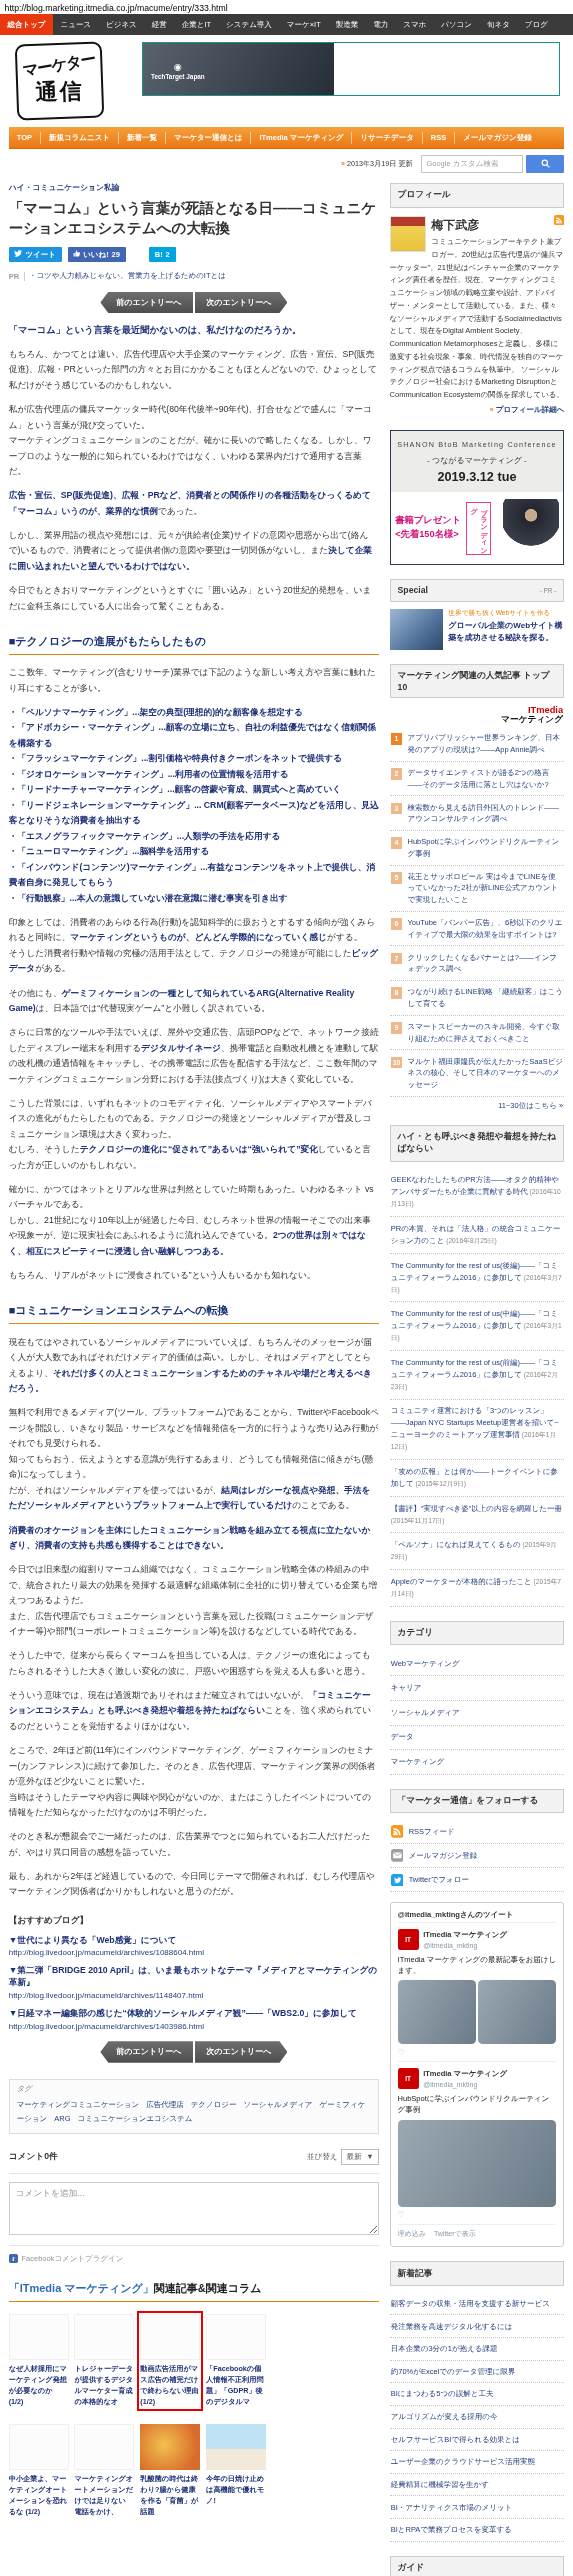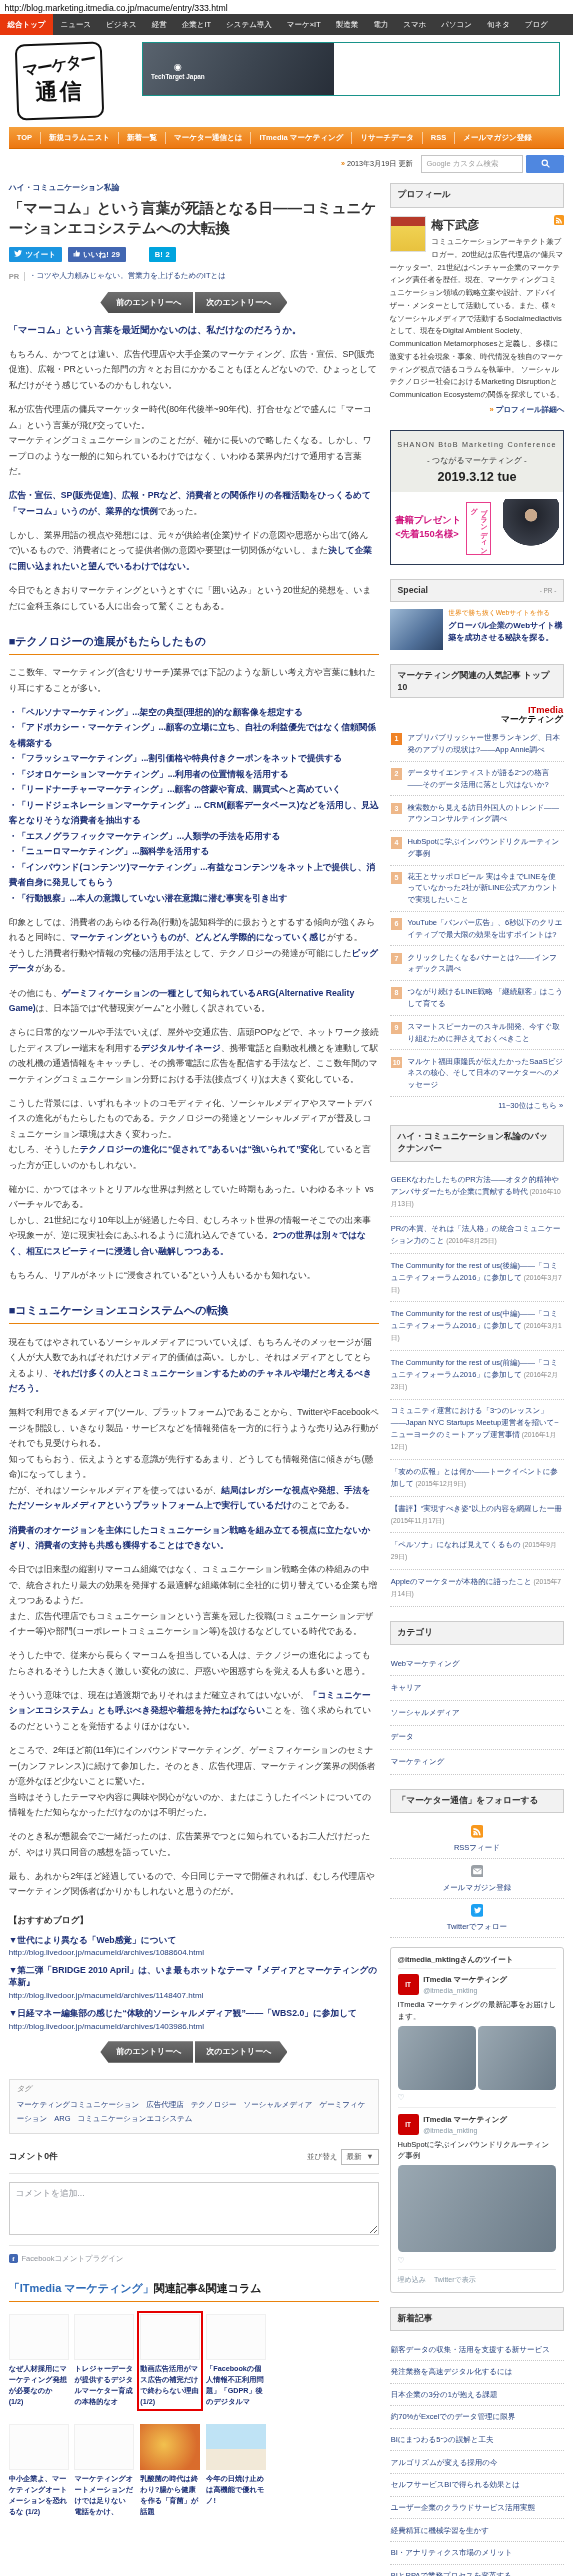--- a/index.html
+++ b/index.html
@@ -142,21 +142,21 @@
   .itm-logo .r { color:#cc0000; font-weight:900; font-size:9.3px; display:block; }
   .itm-logo .b { color:#111; font-weight:900; font-size:8.7px; display:block; }
   .top10 li { list-style:none; display:flex; gap:5.2px; padding:5.2px 1.2px; font-size:7.5px; line-height:1.55; }
   .rank { width:11.6px; height:11.6px; flex:none; background:#eeb88a; color:#fff; font-size:7px; font-weight:bold; text-align:center; line-height:11.6px; margin-top:1.2px; }
   .rank.r1 { background:#f08326; }
   .morelink { display:block; text-align:right; font-size:7.5px; margin:4.6px 1.2px 0; }
 
   .sblist li { list-style:none; padding:5.8px 1.2px; font-size:7.5px; line-height:1.6; }
   .sblist .dt { color:#888; font-size:6.7px; }
 
-  .follow li { list-style:none; display:flex; align-items:center; gap:5.2px; padding:5.2px 1.2px; font-size:7.5px;flex-direction:column; }
+  .follow li { list-style:none; display:flex; align-items:center; gap:5.2px; padding:5.2px 1.2px; font-size:7.5px; }
 
   .twbox { border:0.6px solid #ccc; border-radius:2.9px; padding:7px; margin-top:9.3px; }
   .twbox .hd { font-size:7.5px; font-weight:bold; margin-bottom:2.3px; color:#333; }
   .tweet { border-top:0.6px solid #eee; padding:5.8px 0 4.6px; }
   .tweet .row { display:flex; gap:4.6px; align-items:center; }
   .tweet .av { width:21px; height:21px; border-radius:2.3px; background:#cc0000; color:#fff; font-size:6.4px; font-weight:bold; display:flex; align-items:center; justify-content:center; }
   .tweet .nm { font-size:7.5px; font-weight:bold; }
   .tweet .hndl { font-size:7px; color:#8899a6; }
   .tweet .tx { font-size:7.5px; color:#14171a; margin:4px 0; line-height:1.5; }
   .tweet .imgs { display:flex; gap:1.7px; }
@@ -468,21 +468,21 @@
             <a class="lnk">スマートスピーカーのスキル開発、今すぐ取り組むために押さえておくべきこと</a>
           </li>
           <li class="dotted">
             <span class="rank">10</span>
             <a class="lnk">マルケト福田康隆氏が伝えたかったSaaSビジネスの核心、そして日本のマーケターへのメッセージ</a>
           </li>
         </ul>
       <a class="morelink lnk">11~30位はこちら »</a>
 
       <div class="sb-h">
-          <span>ハイ・コミュニケーション私論のバックナンバー</span>
+          <span>ハイ・とも呼ぶべき発想や着想を持たねばならい</span>
         </div>
       <ul class="sblist" id="bn-list">
           <li class="dotted"><a class="lnk">GEEKなわたしたちのPR方法――オタク的精神やアンバサダーたちが企業に貢献する時代</a><span class="dt"> (2016年10月13日)</span></li>
           <li class="dotted"><a class="lnk">PRの本質、それは「法人格」の統合コミュニケーション力のこと</a><span class="dt"> (2016年8月25日)</span></li>
           <li class="dotted"><a class="lnk">The Community for the rest of us(後編)――「コミュニティフォーラム2016」に参加して</a><span class="dt"> (2016年3月7日)</span></li>
           <li class="dotted"><a class="lnk">The Community for the rest of us(中編)――「コミュニティフォーラム2016」に参加して</a><span class="dt"> (2016年3月1日)</span></li>
           <li class="dotted"><a class="lnk">The Community for the rest of us(前編)――「コミュニティフォーラム2016」に参加して</a><span class="dt"> (2016年2月23日)</span></li>
           <li class="dotted"><a class="lnk">コミュニティ運営における「3つのレッスン」――Japan NYC Startups Meetup運営者を招いて~ニューヨークのミートアップ運営事情</a><span class="dt"> (2016年1月12日)</span></li>
           <li class="dotted"><a class="lnk">「攻めの広報」とは何か――トークイベントに参加して</a><span class="dt"> (2015年12月9日)</span></li>
           <li class="dotted"><a class="lnk">【書評】“実現すべき姿”以上の内容を網羅した一冊</a><span class="dt"> (2015年11月17日)</span></li>

